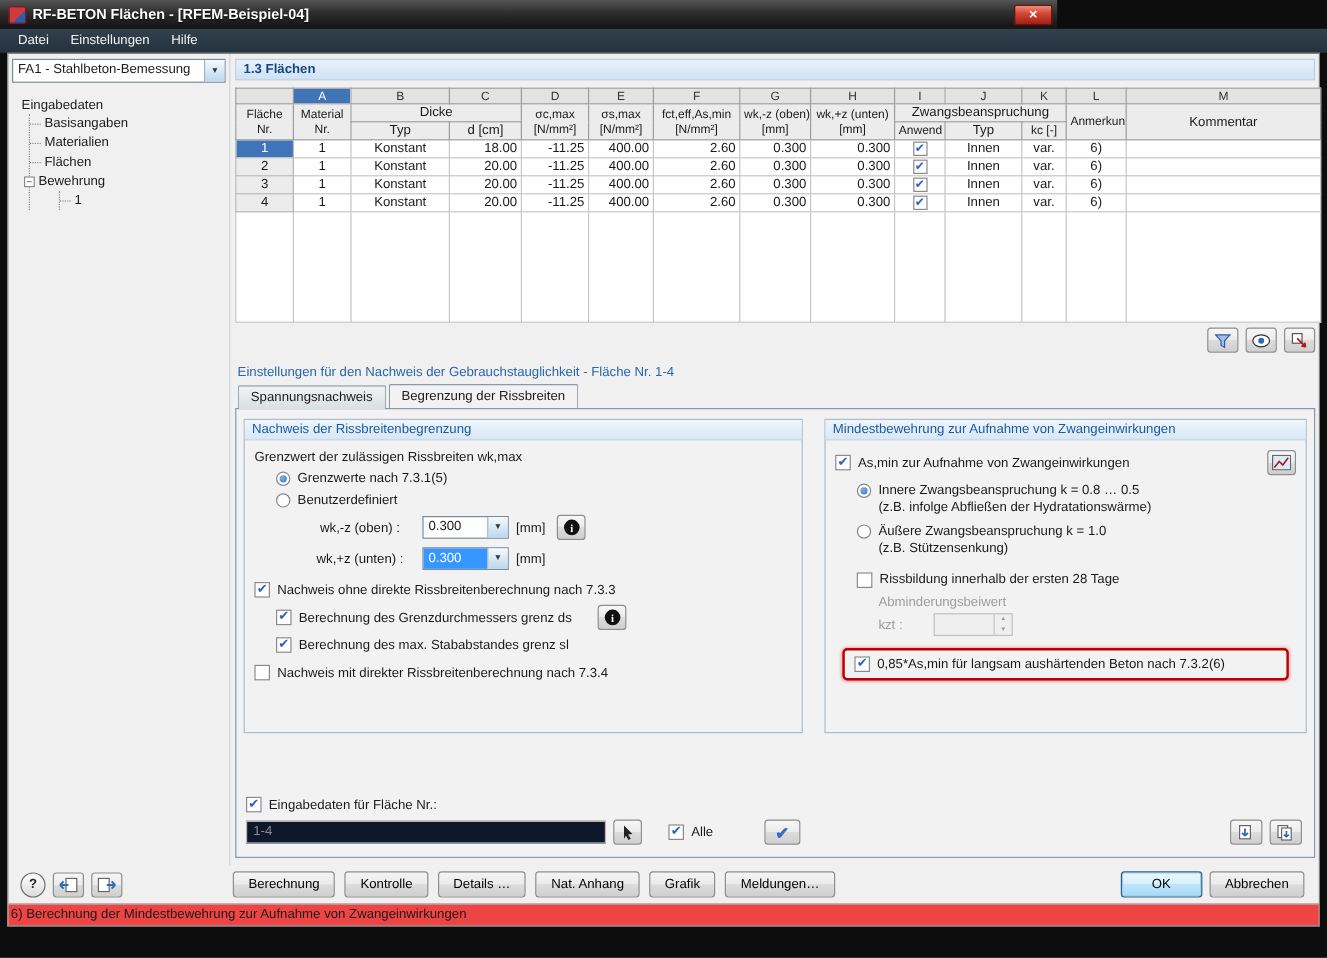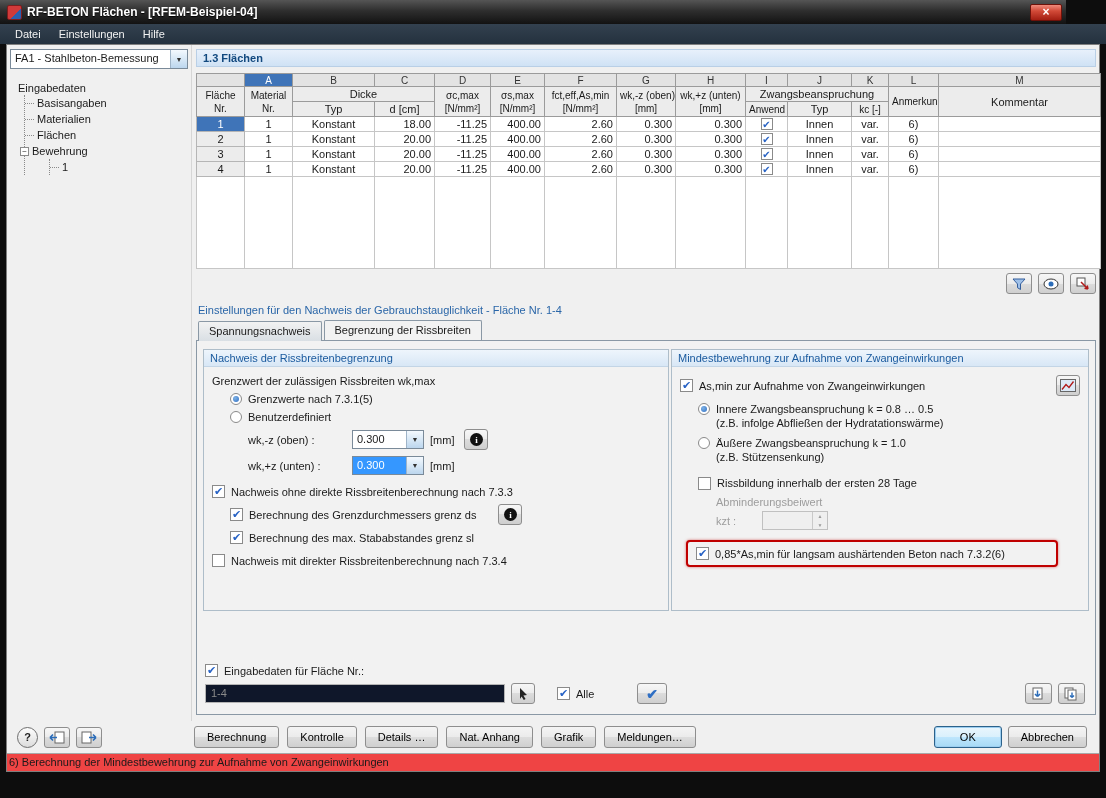--- a/index.html
+++ b/index.html
@@ -1,21 +1,21 @@
 <!DOCTYPE html>
 <html><head>
 <meta charset="utf-8">
 <style>
   * { box-sizing: border-box; margin: 0; padding: 0; }
   html,body { width:1106px; height:798px; }
   body { font-family:"Liberation Sans", sans-serif; font-size:11px; color:#1a1a1a; background:#0a0a0a; }
   .screen { position:relative; width:1106px; height:798px; background:#0d0d0d; overflow:hidden; }
 
   
-  .titlebar { position:absolute; left:0; top:0; width:1066px; height:24px;
+  .titlebar { position:absolute; left:0; top:0; width:881px; height:24px;
     background:linear-gradient(#555 0%, #2e2e2e 45%, #121212 100%);
     display:flex; align-items:center; padding:0 4px; }
   .app-icon { width:15px; height:15px; margin:0 5px 0 3px; border-radius:2px;
     background:linear-gradient(135deg,#d03a3a 0 60%, #2a5fb0 60% 100%); border:1px solid #7e1d1d; }
   .title-text { color:#fff; font-weight:bold; font-size:12px; text-shadow:0 1px 1px #000; }
   .close-btn { margin-left:auto; width:32px; height:17px; border-radius:2px;
     background:linear-gradient(#ef8b7c,#d24a38 40%,#a31e12); border:1px solid #6d120a;
     color:#fff; font-size:12px; font-weight:bold; display:flex; align-items:center; justify-content:center; cursor:default; }
   .menubar { position:absolute; left:0; top:24px; width:1106px; height:20px;
     background:linear-gradient(#33414f,#24313e); display:flex; align-items:center; padding-left:6px; }
@@ -65,21 +65,21 @@
     display:inline-flex; align-items:center; justify-content:center; padding:0; }
 
   .settings-title { color:#2a66a8; margin:8px 0 4px 2px; }
 
   
   .tabs { display:flex; margin-left:2px; }
   .tab { padding:3px 10px 2px; border:1px solid #8a98a5; border-bottom:none; margin-right:2px;
     border-radius:2px 2px 0 0; background:linear-gradient(#f2f2f2,#d9dfe4); position:relative; top:1px; }
   .tab.active { background:#f2f2f2; z-index:2; padding-bottom:4px; top:0; }
   .tab-body { flex:1; width:900px; border:1px solid #8a98a5; background:#f2f2f2; margin-bottom:6px;
-    display:flex; padding:8px 6px 6px 6px; gap:2px; min-height:0; }
+    display:flex; padding:8px 6px 6px 6px; gap:18px; min-height:0; }
   .col-left { width:466px; display:flex; flex-direction:column; }
   .col-right { flex:1; display:flex; flex-direction:column; }
 
   .group { border:1px solid #aebdc9; background:#f2f2f2; height:262px; }
   .group-hd { height:17px; background:linear-gradient(#eef5fc,#d8e7f6); color:#1a5a9e;
     padding:2px 6px; border-bottom:1px solid #c3d5e6; }
   .group-bd { padding:8px 8px 0 8px; }
 
   .row { display:flex; align-items:center; margin-bottom:6px; }
   .ind1 { margin-left:18px; } .ind2 { margin-left:36px; }
@@ -90,21 +90,21 @@
   .cb.small .chk { font-size:10px; }
   .radio { width:12px; height:12px; min-width:12px; border:1px solid #8a8a8a; border-radius:50%;
     background:#fff; margin-right:6px; position:relative; }
   .radio.sel::after { content:""; position:absolute; left:2px; top:2px; width:6px; height:6px;
     border-radius:50%; background:radial-gradient(circle at 35% 35%, #7fb2e5, #2f6fc4); }
   .lbl2 div { line-height:14px; }
 
   .combo { display:inline-flex; width:72px; height:19px; border:1px solid #7a8a99; background:#fff; }
   .combo .cval { flex:1; padding:2px 4px; }
   .combo.focus .cval { background:#3597ff; color:#fff; }
-  .field-label { width:104px; }
+  .field-label { width:104px;text-align:center; }
   .unit { margin-left:6px; }
   .mini-btn { width:24px; height:21px; border:1px solid #8e8e8e; border-radius:3px; margin-left:10px;
     background:linear-gradient(#f7f7f7,#ebebeb 50%,#dcdcdc 50%,#cfcfcf);
     display:inline-flex; align-items:center; justify-content:center; }
   .info-ico { width:13px; height:13px; border-radius:50%; background:#111; color:#fff;
     font-family:"Liberation Serif",serif; font-size:9px; font-weight:bold;
     display:inline-flex; align-items:center; justify-content:center; }
 
   .disabled-text { color:#9d9d9d; }
   .spin { display:inline-flex; width:66px; height:19px; border:1px solid #c0c0c0; background:#efefef; }

